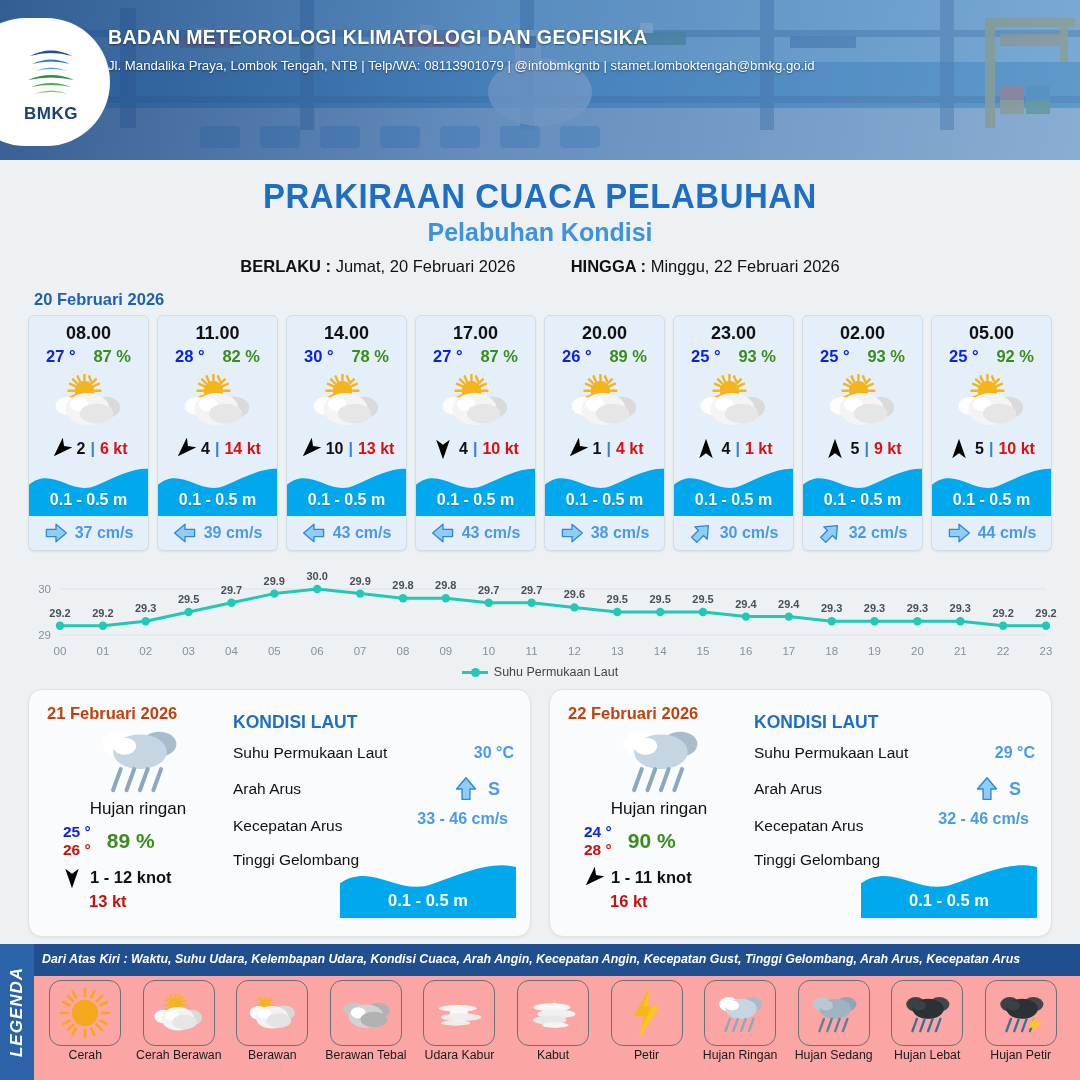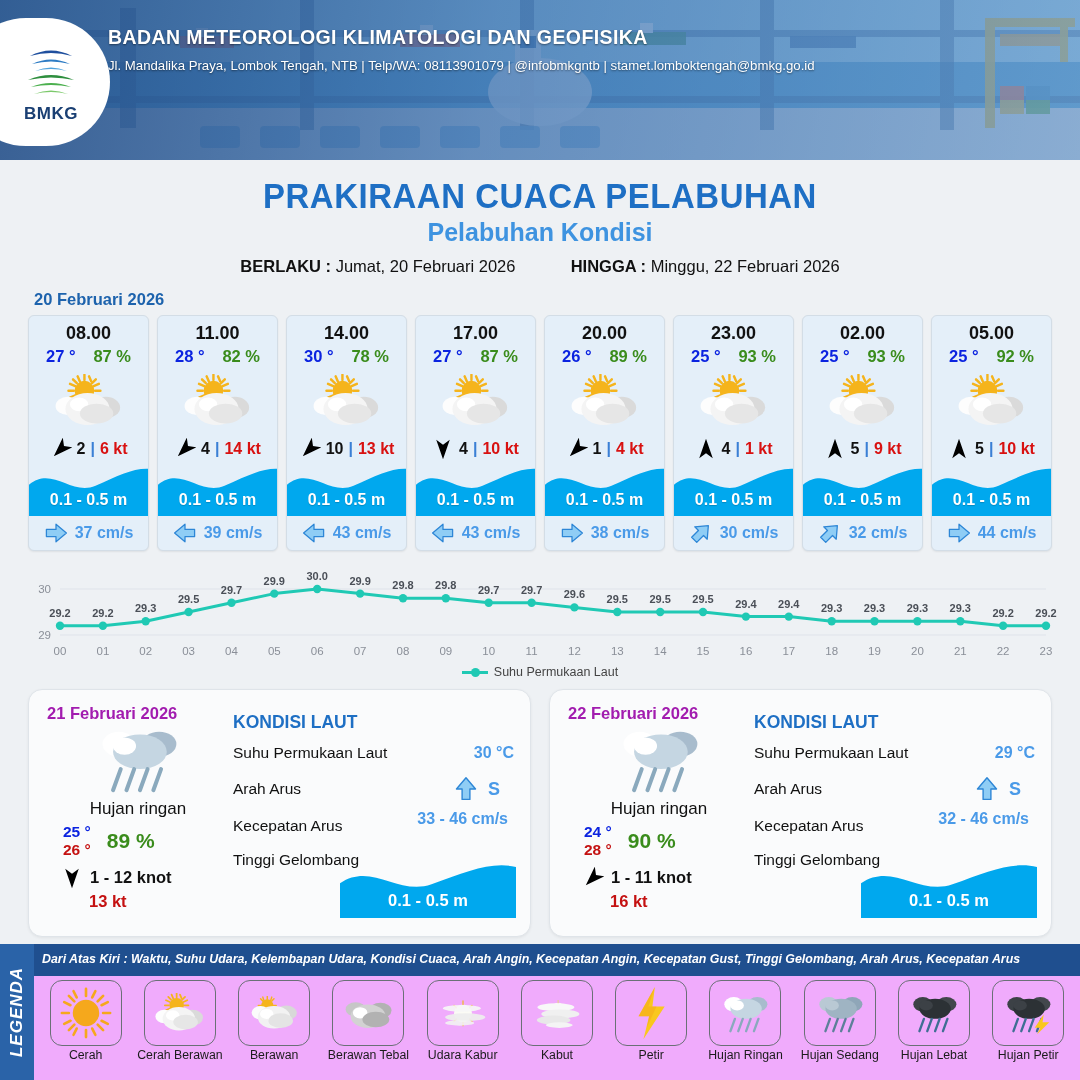--- a/index.html
+++ b/index.html
@@ -85,21 +85,21 @@
 
   
   .panels { display:flex; gap:18px; padding:10px 28px 0; }
   .panel {
     flex:1; background:#fafbfc; border:1px solid #dfe4e9;
     border-radius:14px; height:248px; position:relative;
     box-shadow:0 1px 3px rgba(0,0,0,.06);
     display:flex;
   }
   .p-left { width:200px; padding:14px 0 0 18px; }
-  .p-date { font-size:16.5px; font-weight:bold; color:#a21caf; }
+  .p-date { font-size:16.5px; font-weight:bold; color:#c2410c; }
   .p-icon { height:76px; display:flex; align-items:center; justify-content:center; margin-top:-2px; }
   .p-cond { text-align:center; font-size:17px; color:#111; margin-top:2px; }
   .p-temps { display:flex; align-items:center; gap:16px; padding-left:16px; margin-top:4px; }
   .p-tcol { line-height:1.18; }
   .p-tmin { font-size:15.5px; font-weight:bold; color:#0b23e0; }
   .p-tmax { font-size:15.5px; font-weight:bold; color:#c41111; }
   .p-hum { font-size:21px; font-weight:bold; color:#3a8c1c; }
   .p-wind { display:flex; align-items:center; gap:7px; padding-left:14px; margin-top:7px; font-size:16.5px; font-weight:bold; color:#111; }
   .p-gust { padding-left:42px; margin-top:3px; font-size:16.5px; font-weight:bold; color:#c41111; }
   .p-right { flex:1; padding:22px 16px 0 4px; position:relative; }
@@ -128,21 +128,21 @@
   .leg-side span {
     transform:rotate(-90deg); white-space:nowrap;
     color:#fff; font-weight:bold; font-style:italic; font-size:17px; letter-spacing:1px;
   }
   .leg-note {
     position:absolute; left:42px; top:8px; right:12px;
     color:#fff; font-size:12.4px; font-style:italic; font-weight:bold;
   }
   .leg-panel {
     position:absolute; left:34px; top:32px; width:1046px; height:104px;
-    background:#f0abfc; display:flex; align-items:flex-start; padding:4px 6px 0 6px; gap:3px;
+    background:#fca5a5; display:flex; align-items:flex-start; padding:4px 14px 0 6px; gap:3px;
   }
   .leg-item { width:92px; text-align:center; }
   .leg-box {
     width:72px; height:66px; margin:0 auto;
     border:1px solid #6a7076; border-radius:12px;
     display:flex; align-items:center; justify-content:center;
     background:transparent;
   }
   .leg-lbl { font-size:12.3px; color:#1b1b1b; margin-top:2px; }
 </style>

